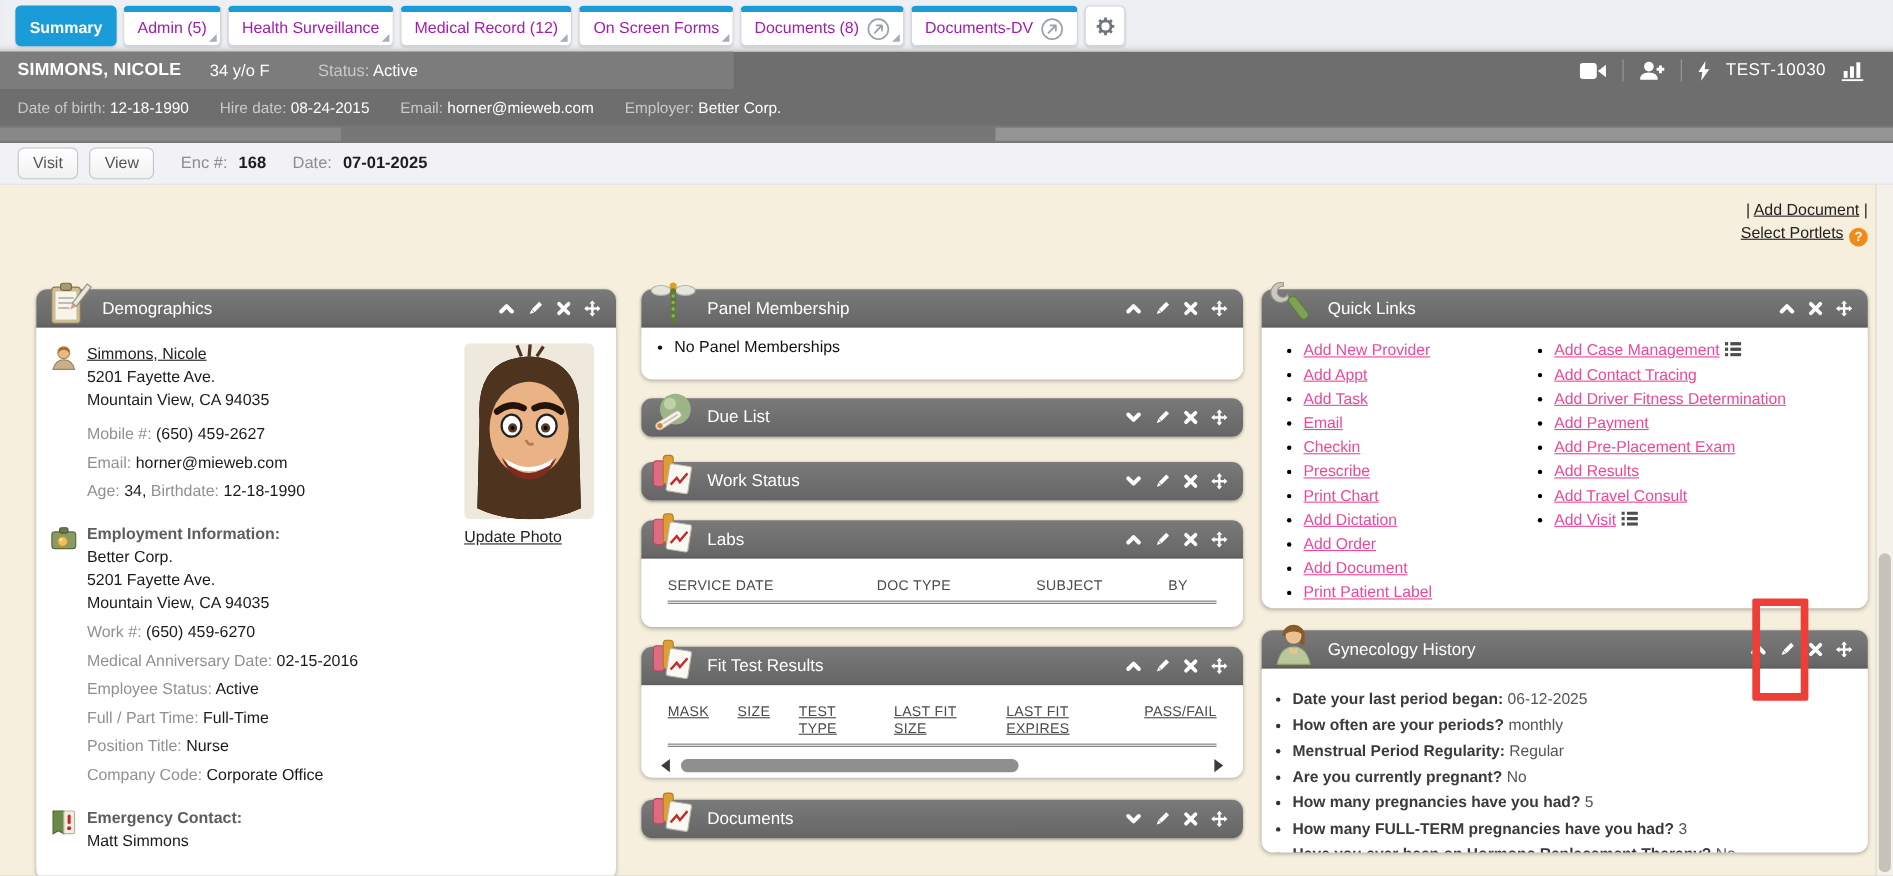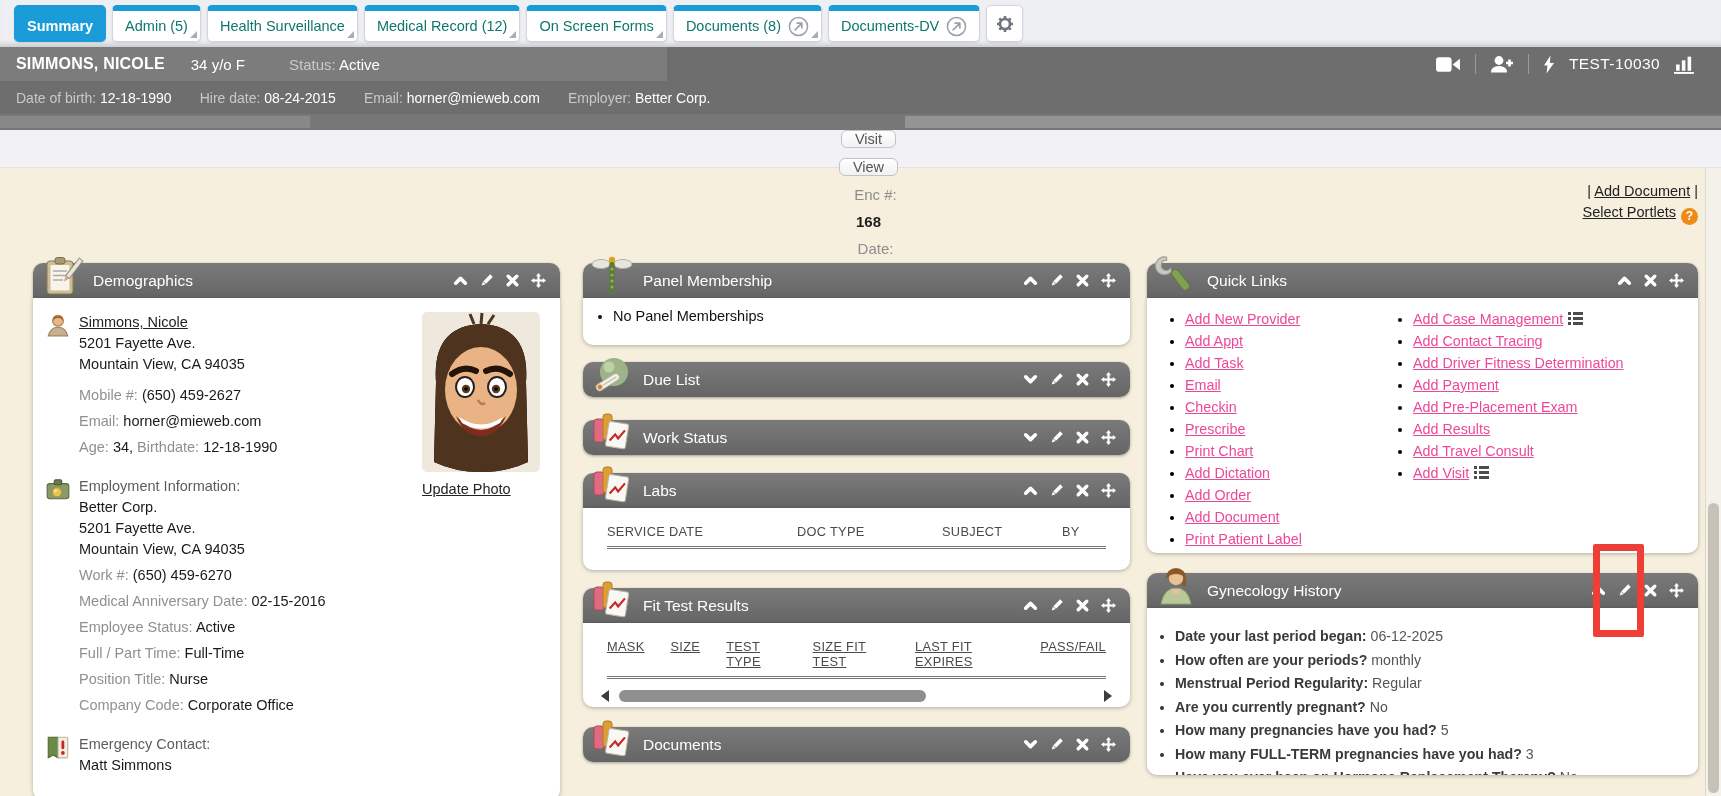--- a/index.html
+++ b/index.html
@@ -3,21 +3,21 @@
 <meta charset="utf-8">
 <style>
   html,body{margin:0;padding:0;background:#d8d8d8;font-family:"Liberation Sans",sans-serif;}
   .screen{position:relative;width:1721px;height:796px;background:#f6efde;overflow:hidden;}
 
   
   .tabbar{position:absolute;top:0;left:0;width:100%;height:47px;background:#edeff3;
     border-bottom:1px solid #cfd3d8;box-shadow:inset 0 -5px 6px -5px rgba(0,0,0,.25);
     display:flex;align-items:flex-start;padding:5px 0 0 14px;gap:6px;box-sizing:border-box;}
   .tab{position:relative;height:37px;background:#fff;border:1px solid #d2d6da;border-top:6px solid #1a9cd8;
-    border-radius:5px;display:flex;align-items:center;gap:7px;padding:0 12px;font-size:14.5px;color:#0f766e;
+    border-radius:5px;display:flex;align-items:center;gap:7px;padding:0 12px;font-size:14.5px;color:#a21caf;
     box-shadow:0 1px 2px rgba(0,0,0,.10);box-sizing:border-box;cursor:pointer;}
   .tab.active{background:#1a9cd8;border-color:#1a9cd8;color:#fff;font-weight:bold;}
   .tab.fold::after{content:"";position:absolute;right:3px;bottom:3px;width:0;height:0;
     border-left:7px solid transparent;border-bottom:7px solid #a9adb2;}
   .popout{display:inline-flex;width:21px;height:21px;color:#9aa1a8;}
   .gearbtn{height:37px;width:37px;background:#fff;border:1px solid #d2d6da;border-radius:5px;
     display:flex;align-items:center;justify-content:center;color:#6e757c;box-shadow:0 1px 2px rgba(0,0,0,.10);cursor:pointer;}
 
   
   .banner{position:absolute;top:47px;left:0;width:100%;height:83px;background:#6e6e6e;color:#fff;}
@@ -31,21 +31,21 @@
   .banner-icons{position:absolute;right:24px;top:0;height:34px;display:flex;align-items:center;gap:14px;color:#fff;}
   .bsep{width:1px;height:20px;background:#9b9b9b;}
   .bid{font-size:15.5px;letter-spacing:.4px;}
   .banner-row2{position:absolute;top:34px;left:0;right:0;height:33px;display:flex;align-items:center;gap:28px;padding-left:16px;font-size:14px;}
   .banner-row3{position:absolute;bottom:0;left:0;right:0;height:16px;background:#777;}
   .banner-thumb{position:absolute;left:0;top:2px;width:310px;height:12px;background:#888;}
   .banner-track-right{position:absolute;left:905px;right:0;top:2px;height:12px;background:#949494;}
 
   
   .encbar{position:absolute;top:130px;left:0;width:100%;height:38px;background:#f1f1f6;border-bottom:1px solid #e2e2e6;
-    display:flex;align-items:center;padding-left:16px;gap:10px;box-sizing:border-box;flex-direction:column;}
+    display:flex;align-items:center;padding-left:16px;gap:10px;box-sizing:border-box;}
   .btn{height:29px;padding:0 13px;background:linear-gradient(#ffffff,#f1f1f1);border:1px solid #c3c3c6;border-radius:6px;
     font-size:14.5px;color:#555;font-family:inherit;cursor:pointer;}
   .enc-lab{color:#8d8d8d;font-size:15px;margin-left:14px;}
   .enc-val{color:#1d1d1d;font-size:15px;font-weight:bold;}
 
   
   .toplinks{position:absolute;top:181px;right:23px;text-align:right;font-size:14.5px;color:#222;line-height:21px;}
   .toplinks a{color:#222;text-decoration:underline;cursor:pointer;}
   .helpdot{display:inline-flex;width:17px;height:17px;border-radius:50%;background:#ef8b16;color:#fff;
     font-size:12px;font-weight:bold;align-items:center;justify-content:center;vertical-align:-3px;margin-left:5px;cursor:pointer;}
@@ -60,21 +60,21 @@
   .p-actions{margin-left:auto;display:flex;align-items:center;gap:11px;}
   .p-act{display:inline-flex;width:15px;height:15px;cursor:pointer;}
   .p-body{background:#fff;border-radius:0 0 10px 10px;box-shadow:0 1px 4px rgba(0,0,0,.28);
     position:relative;box-sizing:border-box;overflow:hidden;}
 
   
   .demo-body{padding:14px 14px 0 12px;font-size:14.5px;line-height:21px;color:#1a1a1a;}
   .d-sec{display:grid;grid-template-columns:34px 1fr;margin-bottom:18px;}
   .d-lab{color:#909090;}
   .d-link{color:#222;text-decoration:underline;cursor:pointer;}
-  .d-head{font-weight:normal;color:#5d5d5d;}
+  .d-head{font-weight:bold;color:#5d5d5d;}
   .d-sm{height:5px;}
   .photo-box{position:absolute;top:14px;right:18px;width:120px;text-align:left;padding-left:33px;}
   .photo-box svg{display:block;border-radius:4px;}
   .upd{display:inline-block;margin-top:7px;font-size:14.5px;color:#222;text-decoration:underline;cursor:pointer;}
 
   
   .ul-plain{margin:10px 0 0 30px;padding:0;font-size:14.5px;color:#111;}
   .ul-plain li{margin-bottom:4px;}
 
   
@@ -638,21 +638,21 @@
               <use href="#i-move"></use>
             </svg>
           </span>
       </span>
     </div>
     <div class="p-body" style="height:84px">
       <div class="cols linked">
         <span class="fit-c">MASK</span>
         <span class="fit-c">SIZE</span>
         <span class="fit-c">TEST TYPE</span>
-        <span class="fit-c">SIZE FIT TEST</span>
+        <span class="fit-c">LAST FIT SIZE</span>
         <span class="fit-c">LAST FIT EXPIRES</span>
         <span>PASS/FAIL</span>
       </div>
       <div class="rule"></div>
       <div class="hscroll">
         <span class="arr-l"></span>
         <span class="track">
             <span class="thumb-h"></span>
           </span>
         <span class="arr-r"></span>

